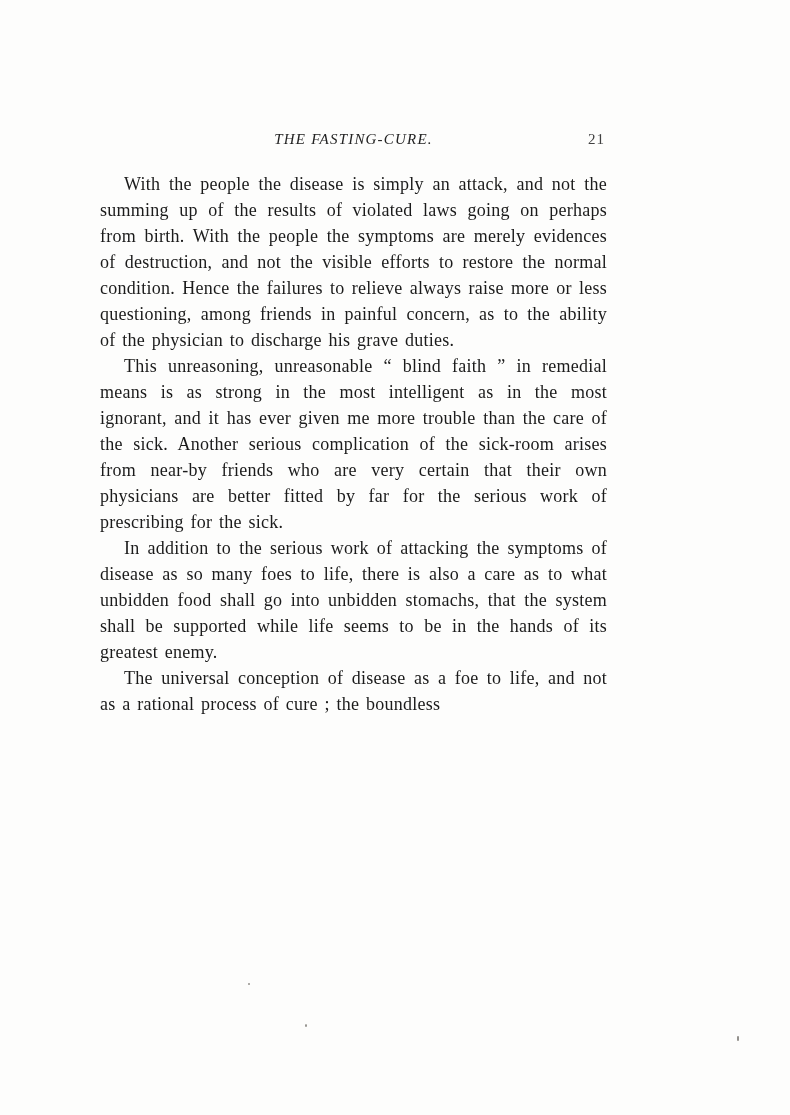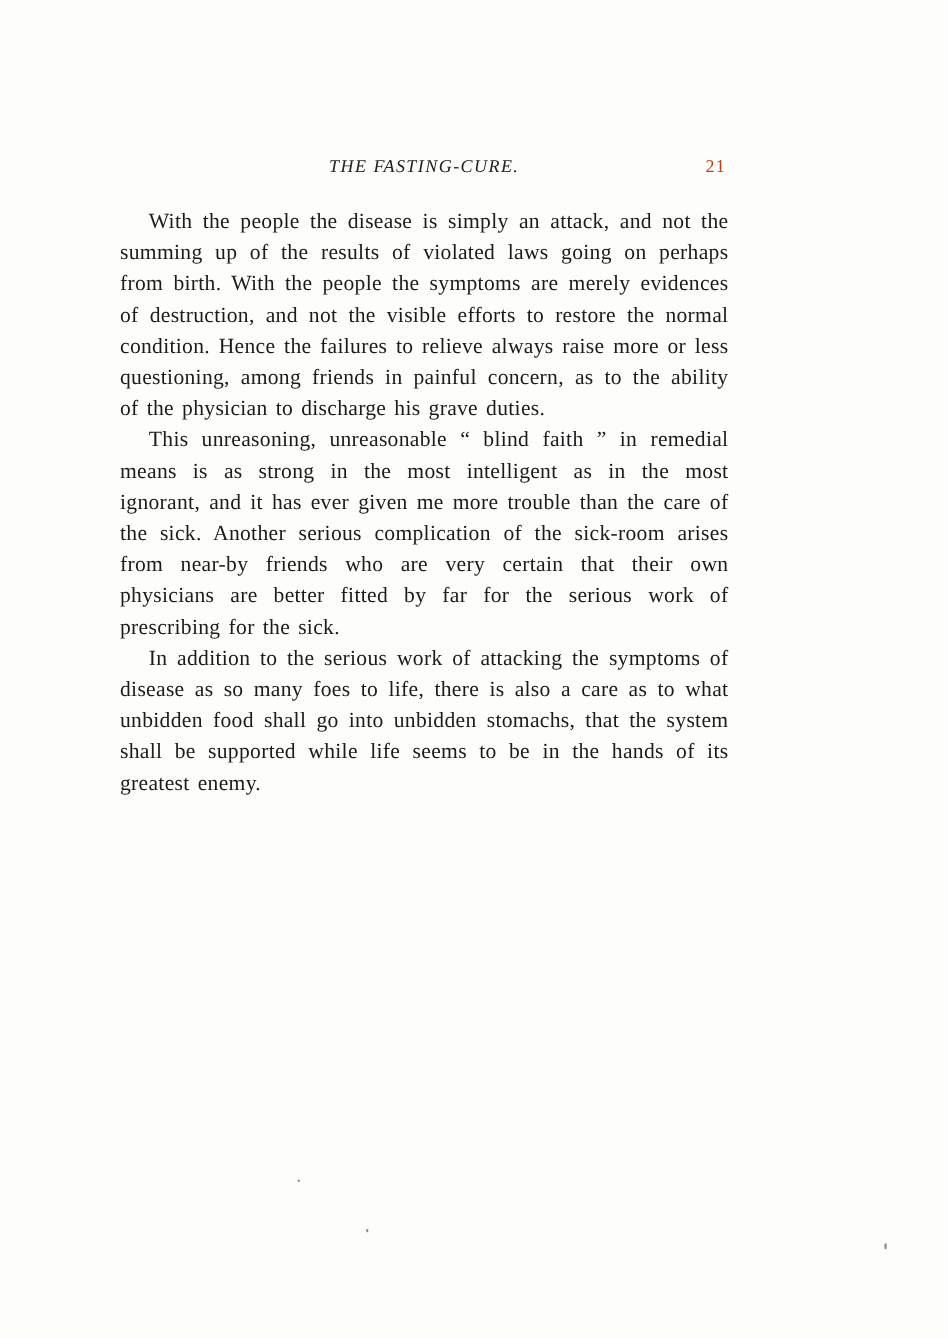--- a/index.html
+++ b/index.html
@@ -35,21 +35,21 @@
     font-size: 15px;
     letter-spacing: 1.2px;
     color: #222;
   }
   .page-number {
     position: absolute;
     right: 2px;
     top: 0;
     font-size: 15px;
     letter-spacing: 1px;
-    color: #c2410c;
+    color: #404040;
   }
   .body-text {
     font-size: 18px;
     line-height: 26px;
     text-align: justify;
     letter-spacing: 0.25px;
     word-spacing: 2px;
   }
   .body-text p {
     margin: 0;
@@ -74,19 +74,20 @@
 <div class="page">
   <div class="text-column">
     <div class="header">
       <span class="running-title">THE FASTING-CURE.</span>
       <span class="page-number">21</span>
     </div>
     <div class="body-text">
       <p>With the people the disease is simply an attack, and not the summing up of the results of violated laws going on perhaps from birth.  With the people the symptoms are merely evidences of destruction, and not the visible efforts to restore the normal condition. Hence the failures to relieve always raise more or less questioning, among friends in painful concern, as to the ability of the physician to discharge his grave duties.</p>
       <p>This unreasoning, unreasonable “ blind faith ” in remedial means is as strong in the most intelligent as in the most ignorant, and it has ever given me more trouble than the care of the sick.  Another serious complication of the sick-room arises from near-by friends who are very certain that their own physicians are better fitted by far for the serious work of prescribing for the sick.</p>
       <p>In addition to the serious work of attacking the symptoms of disease as so many foes to life, there is also a care as to what unbidden food shall go into unbidden stomachs, that the system shall be supported while life seems to be in the hands of its greatest enemy.</p>
+      <p>The universal conception of disease as a foe to life, and not as a rational process of cure ; the boundless</p>
     </div>
   </div>
 
   <div class="speck s1"></div>
   <div class="speck s2"></div>
   <div class="speck s3"></div>
 </div>
 
 </body></html>

